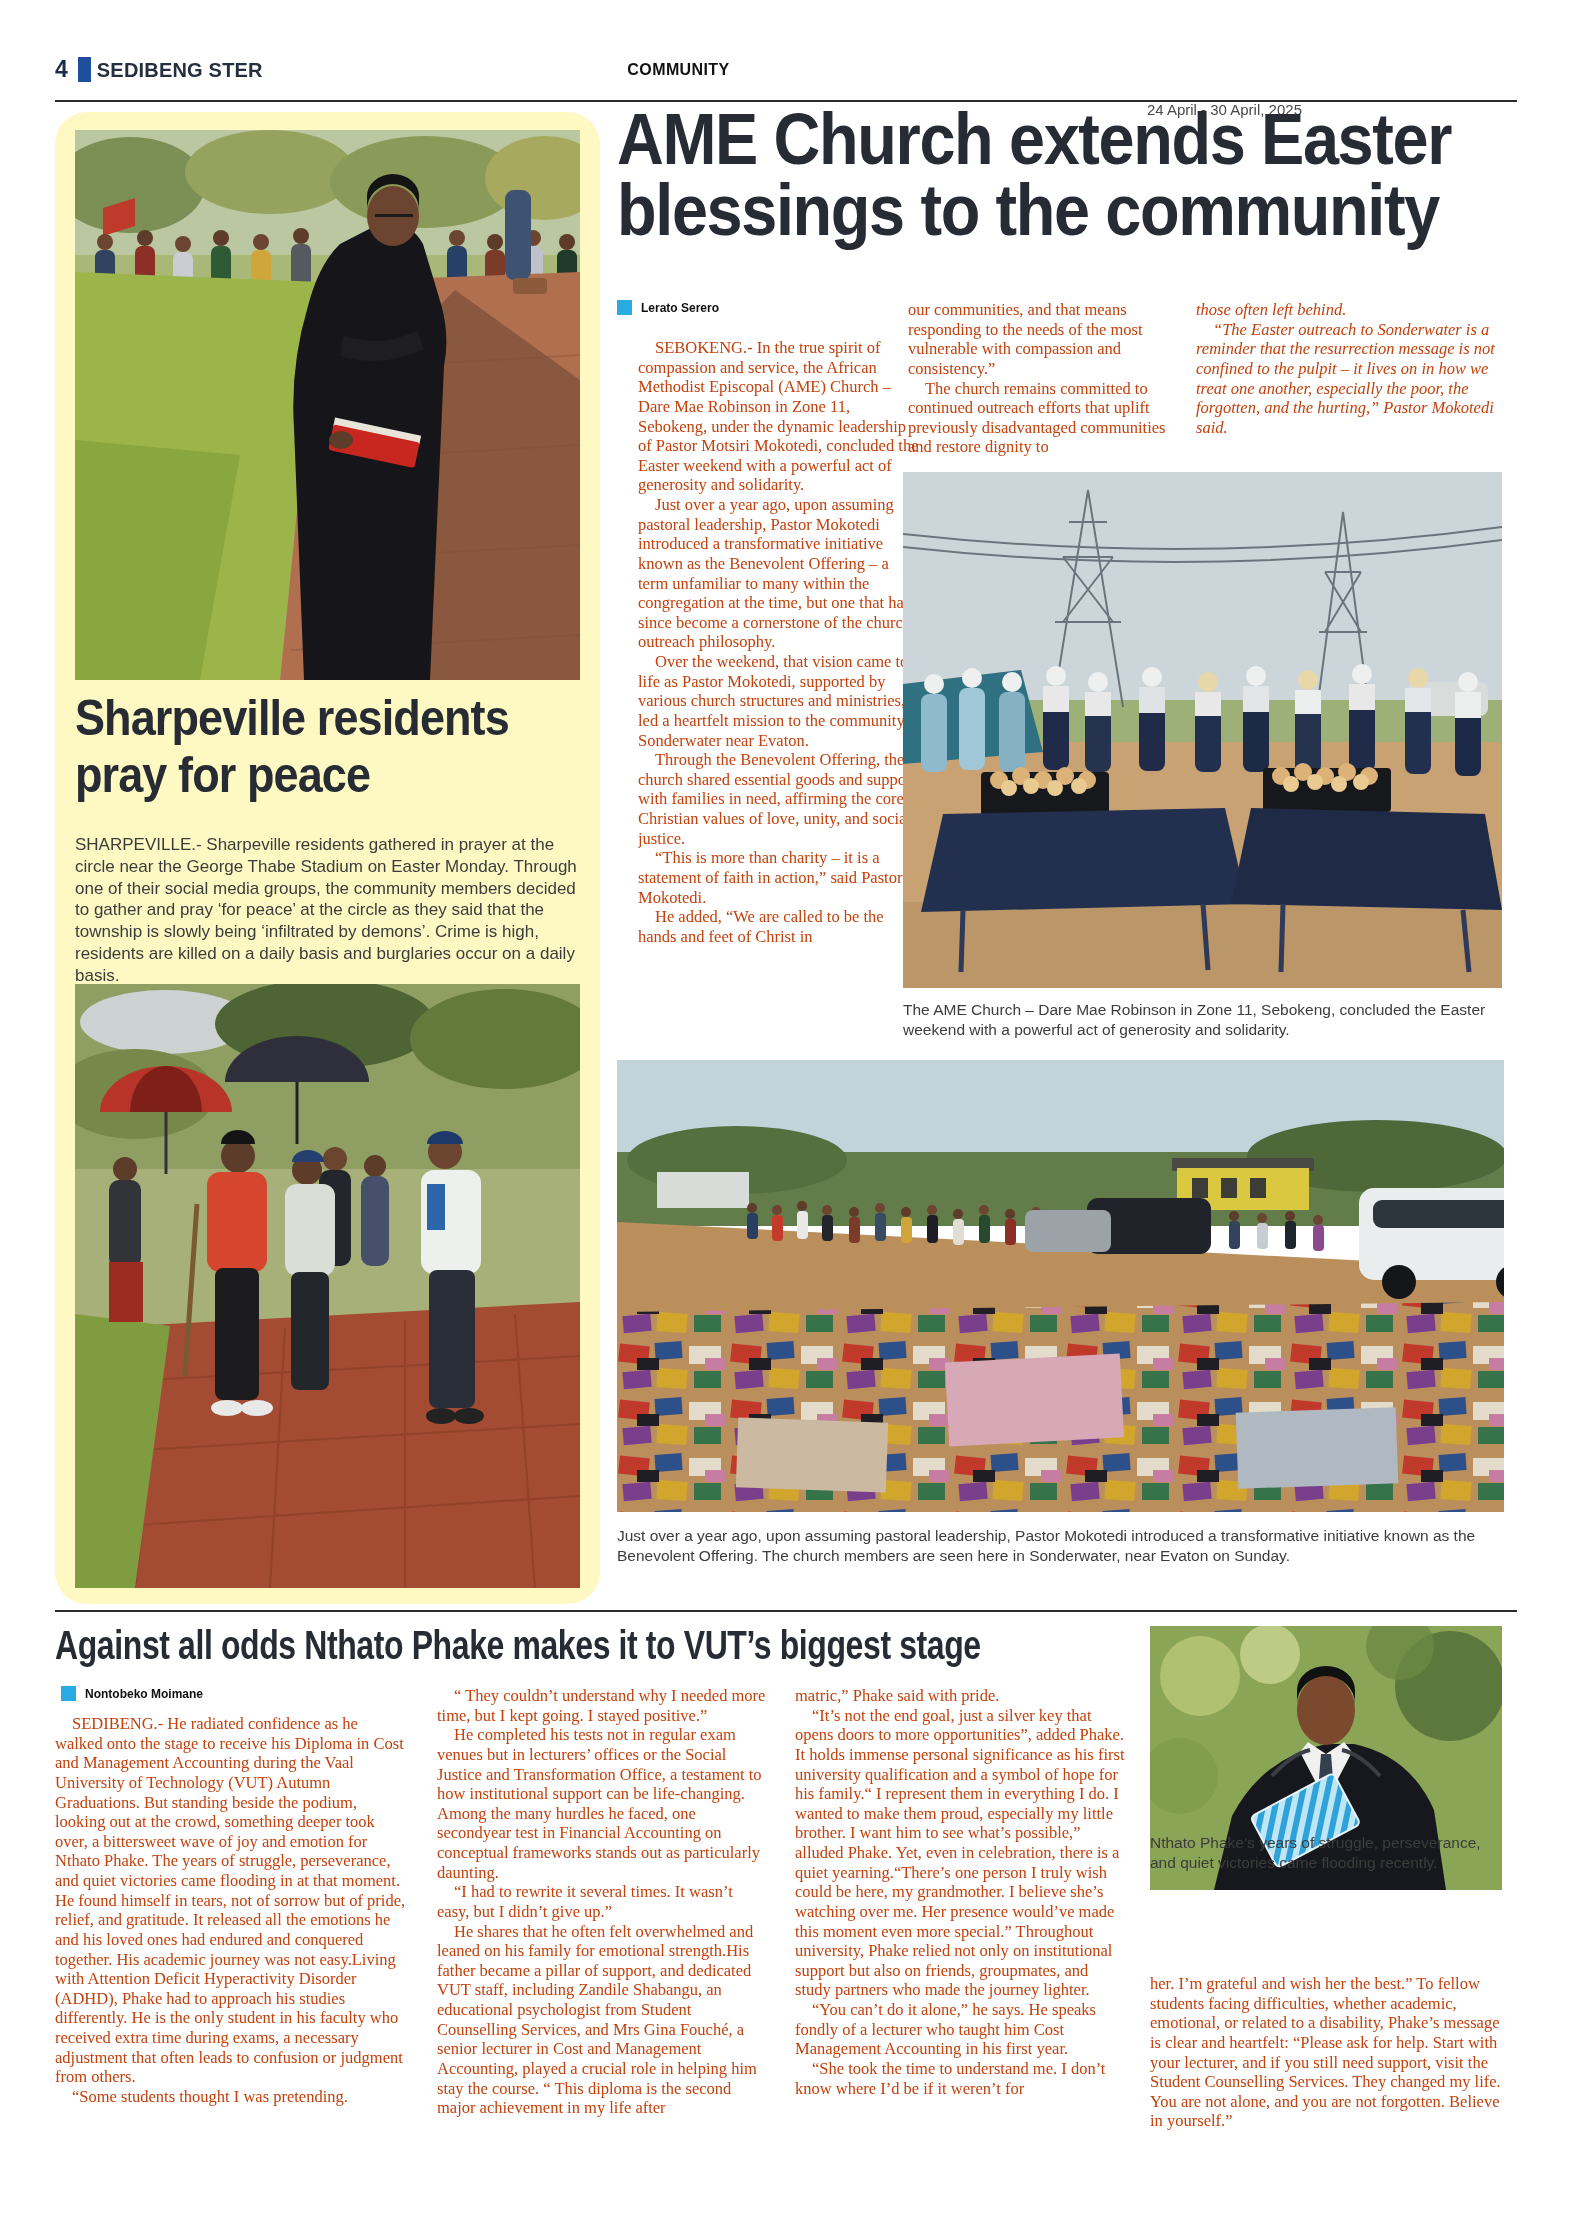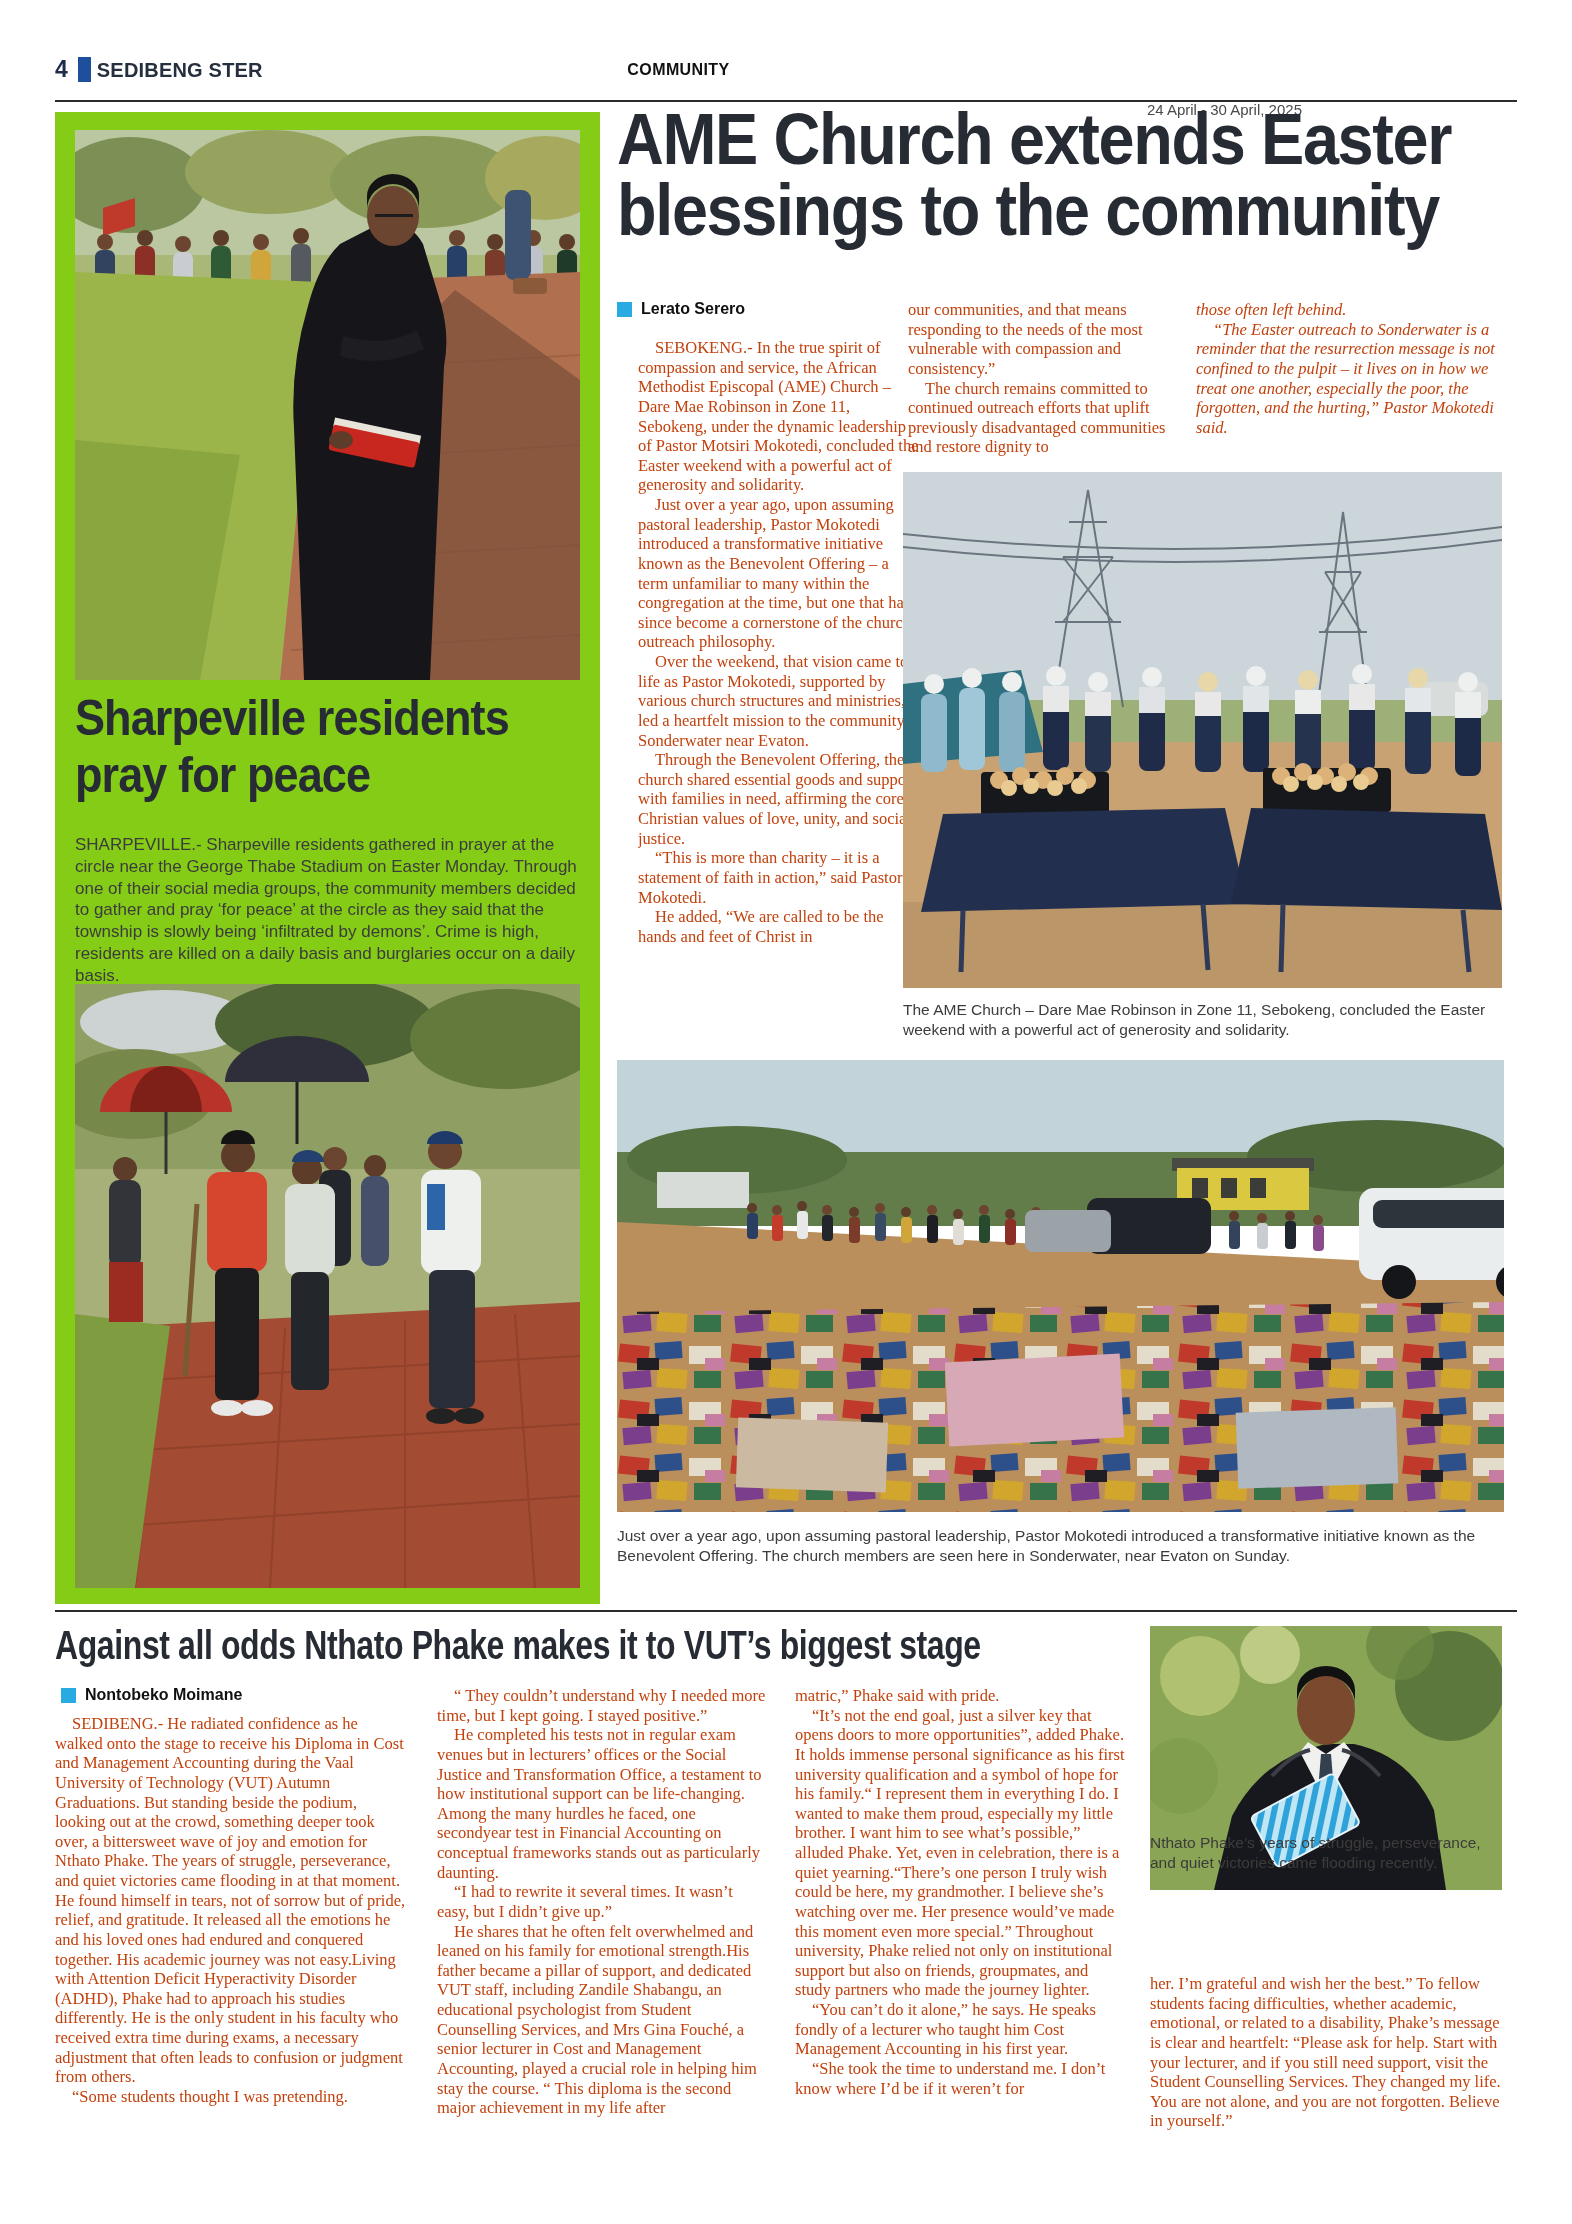--- a/index.html
+++ b/index.html
@@ -15,30 +15,30 @@
   .h-right{position:absolute;right:0;top:5px;font-size:15px;color:#4a4a4a;margin-top:40px;}
   .rule{background:var(--rule);height:2px;}
 
   
   .hl{font-weight:700;color:var(--ink);white-space:nowrap;transform-origin:0 0;}
   .ame-h{font-size:72px;line-height:.99;letter-spacing:-1.5px;transform:scaleX(.9);}
   .sharp-h{font-size:50px;line-height:1.14;letter-spacing:-1px;transform:scaleX(.9);}
   .vut-h{font-size:41px;letter-spacing:-.5px;transform:scaleX(.78);}
 
   
-  .byline{display:flex;align-items:center;gap:9px;font-weight:700;font-size:16px;color:#101010;}
+  .byline{display:flex;align-items:center;gap:9px;font-weight:700;font-size:12px;color:#101010;}
   .by-sq{width:15px;height:15px;background:var(--accent);flex:0 0 auto;}
 
   
   .serifcol p{margin:0;font-family:"Liberation Serif",serif;font-size:16.5px;line-height:1.19;color:#c2410c;text-indent:17px;}
   .serifcol.cont p:first-child{text-indent:0;}
   .sansbody{font-size:17px;line-height:1.28;color:#3c3c3c;}
   .caption{font-size:15.5px;line-height:1.27;color:#3c3c3c;}
 
-  .panel{background:#84cc16;}
+  .panel{background:#fef9c3;border-radius:32px;}
   .photo{display:block;}
   .clip{overflow:hidden;}
 </style>
 </head>
 <body>
 
 <div id="page">
 
   <div class="abs" style="left:55px;right:55px;top:56px;height:30px;">
     <span class="pagenum">4</span><span class="mast-sq"></span><span class="mast">SEDIBENG STER</span>

